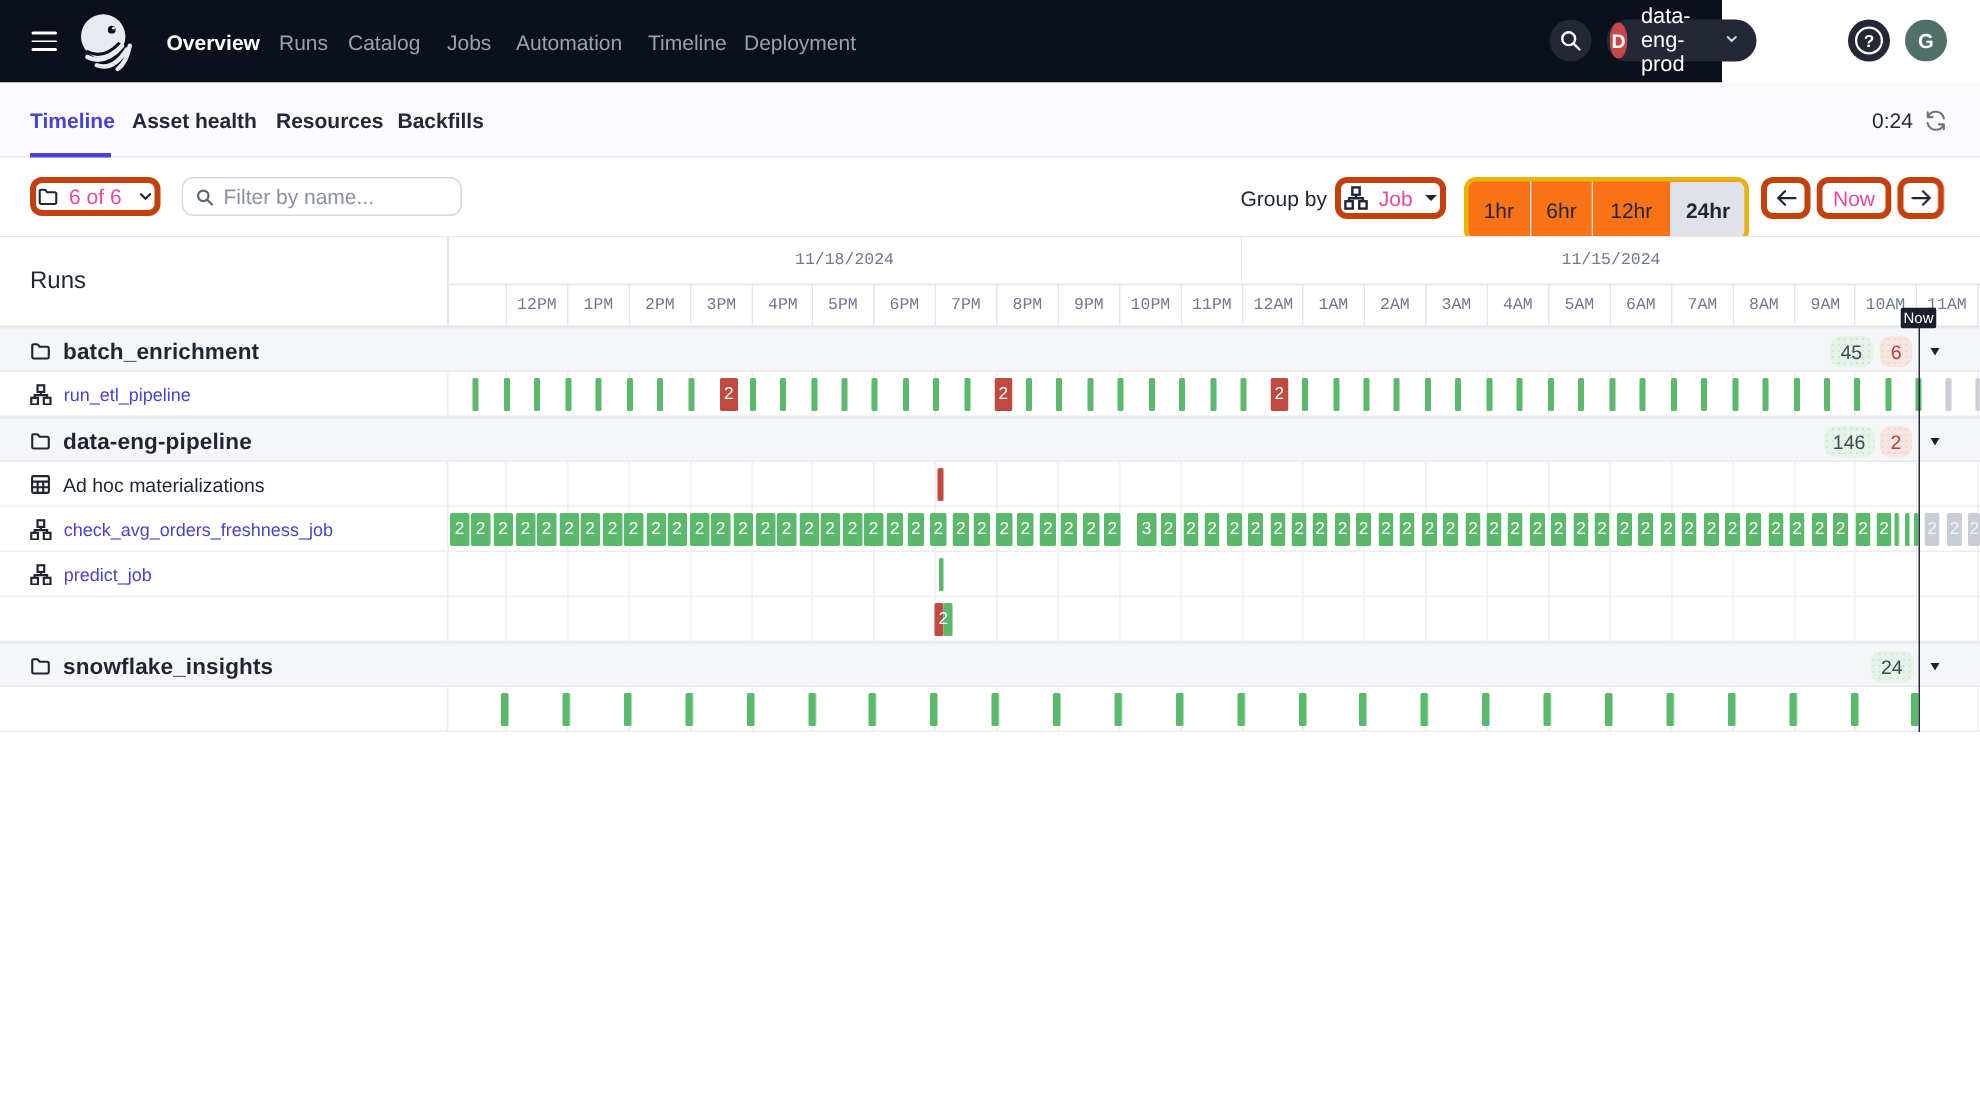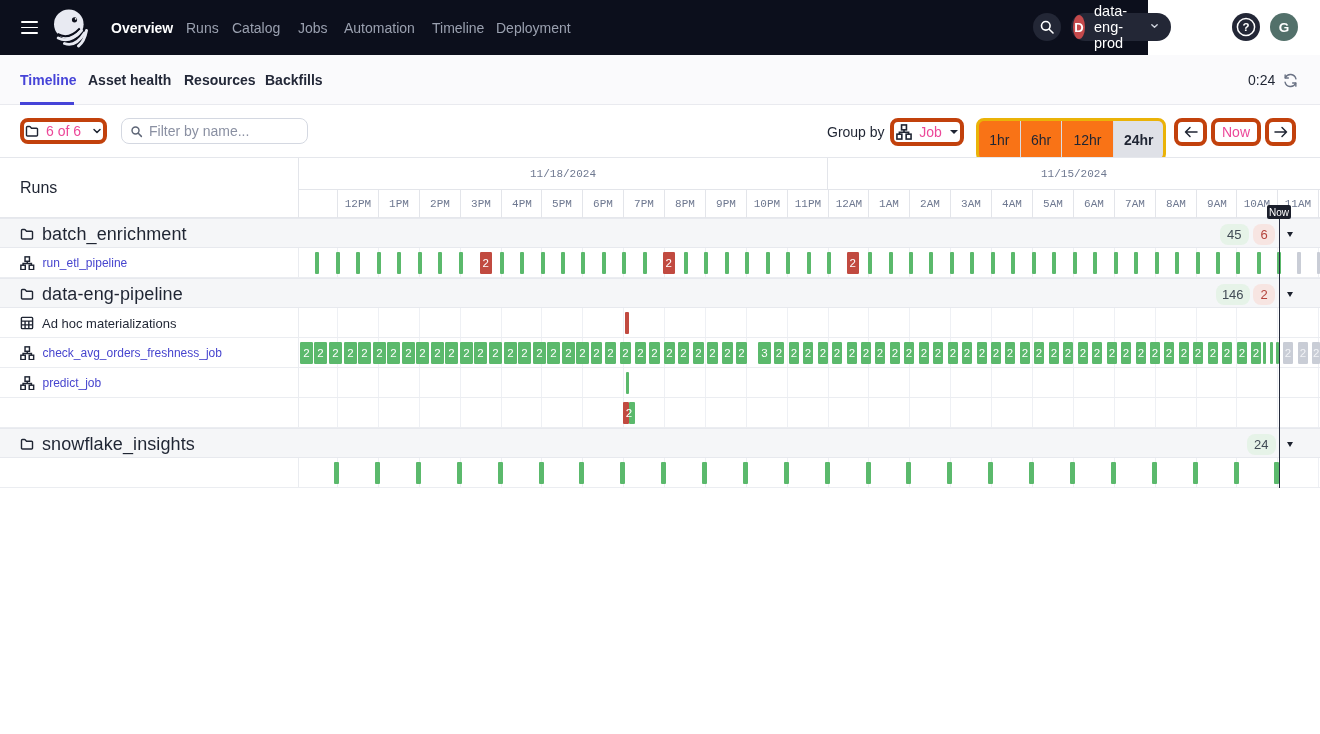--- a/index.html
+++ b/index.html
@@ -41,21 +41,21 @@
 .hcell{position:absolute;top:31px;height:29px;will-change:transform;display:flex;align-items:center;justify-content:center;
  font-family:"Liberation Mono",monospace;font-size:11px;color:#6e7890;border-left:1px solid #e3e5ea}
 .vdiv{position:absolute;left:298px;top:0;width:1px;height:61px;background:#e3e5ea}
 .rowsarea{position:absolute;left:0;top:218px;width:1320px;height:270px}
 .gl{position:absolute;top:0;width:1px;height:270px;background:#eef0f4}
 .gl2{position:absolute;left:298px;top:0;width:1px;height:270px;background:#eaecf0}
 .row{position:absolute;left:0;width:1320px;height:30px;border-bottom:1px solid #ebedf1}
 .row.grp{background:#f5f6f8;border-top:1px solid #e7e9ee;border-bottom:1px solid #e7e9ee}
 .lcell{position:absolute;left:20px;top:0;height:30px;display:flex;align-items:center;gap:8px}
 .icw{display:flex;align-items:center}
-.gname{font-size:18px;font-weight:400;color:#1f2533;letter-spacing:.1px}
+.gname{font-size:15px;font-weight:700;color:#1f2533;letter-spacing:.1px}
 .jname{font-size:12px;color:#4745ce}
 .aname{font-size:13px;color:#1f2533}
 .tl{position:absolute;left:0;top:0;width:1320px;height:30px}
 .bar{position:absolute;display:flex;align-items:center;justify-content:center;overflow:hidden;will-change:transform}
 .blab{font-size:11.5px;color:#fff;font-weight:500}
 .pill{position:absolute;top:4.5px;will-change:transform;height:21px;border-radius:8px;font-size:13px;display:flex;
  align-items:center;justify-content:center;z-index:2}
 .pg{background:#e6f3e8;color:#414b55;
  background-image:radial-gradient(#cfe6d4 0.6px,transparent 0.7px);background-size:4px 4px}
 .pr{background:#f7e5e2;color:#b4433c;

